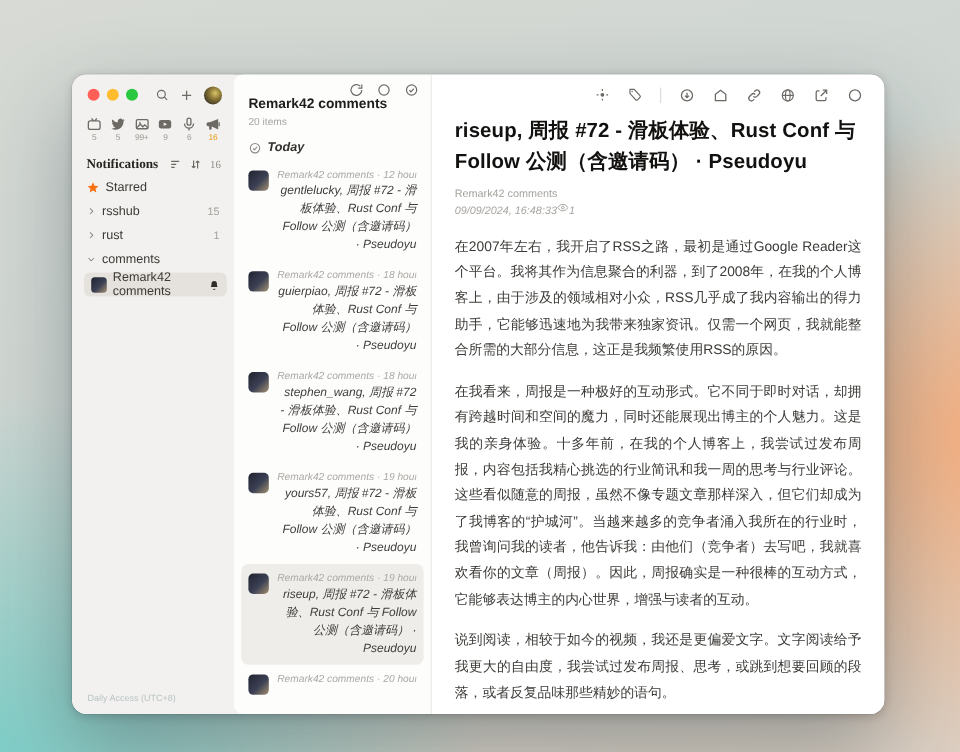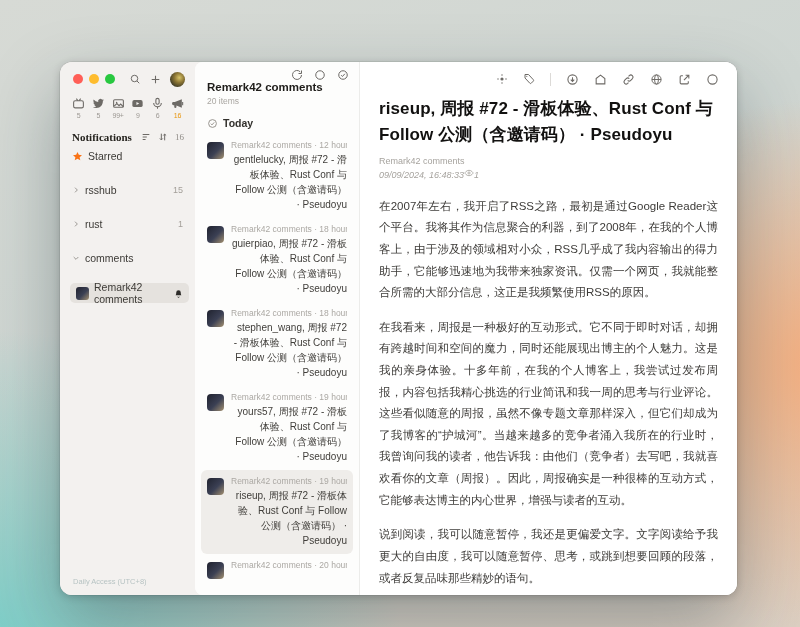--- a/index.html
+++ b/index.html
@@ -28,40 +28,40 @@
     background:radial-gradient(circle at 62% 38%, #d8c468 0%, #8a7434 38%, #2b2d24 85%); }
   .feed-strip{ display:flex; justify-content:space-between; padding:9px 2px 0 3px; }
   .feed-cell{ width:19px; display:flex; flex-direction:column; align-items:center; gap:2px; color:#7a7672; }
   .feed-cell .cnt{ font-size:7px; color:#9c9893; letter-spacing:-.2px; }
   .feed-cell.active{ color:#e8960f; }
   .feed-cell.active .cnt{ color:#e8960f; }
   .section-head{ display:flex; align-items:center; margin-top:12px; padding:0 5px 4px 6px;font-family:Liberation Serif, serif; }
   .section-head .st{ font-size:11px; font-weight:700; color:#26241f; }
   .section-head .hd-icons{ margin-left:auto; display:flex; align-items:center; gap:7px; color:#8f8b86; }
   .section-head .hd-count{ font-size:9px; color:#8f8b86; }
-  .nav{ display:flex; flex-direction:column; gap:16px; }
+  .nav{ display:flex; flex-direction:column; gap:2px; }
   .nav-row{ height:18px; display:flex; align-items:center; gap:5px; padding:0 6px; border-radius:5px;
     font-size:10.5px; color:#3c3a36; }
   .nav-row .chev{ color:#8f8b86; display:inline-flex; }
   .nav-row .count{ margin-left:auto; font-size:9px; color:#a39f99; }
   .nav-row.child{ margin-left:4px; height:20px; }
   .nav-row.selected{ background:#e5e2de; }
   .feed-avatar{ width:13px; height:13px; border-radius:3px; flex:none;
     background:linear-gradient(135deg,#20222e 0%,#3b4054 55%,#b09a74 105%); }
   .sb-footer{ position:absolute; left:13px; bottom:9px; font-size:7.5px; color:#8fa5a6; opacity:.6; }
   
   .panelwrap{ flex:1; display:flex; background:#fdfdfc; border-radius:8px 0 0 8px;
     box-shadow:-1px 0 0 rgba(0,0,0,.04) inset; overflow:hidden; }
   .listpane{ width:165px; flex:none; background:#fdfdfc; border-right:1px solid #ececea;
     display:flex; flex-direction:column; overflow:hidden; }
   .lp-header{ padding:6px 10px 0 12px; position:relative; flex:none; }
   .lp-icons{ position:absolute; top:7px; right:10px; display:flex; gap:11px; color:#6f6c68; }
   .lp-title{ margin-top:13px; font-size:11.5px; font-weight:700; color:#1f1d1a; }
   .lp-sub{ margin-top:3px; font-size:8.5px; color:#a9a6a1; }
-  .entries{ flex:1; overflow:hidden; padding:2px 6px 0; }
+  .entries{ flex:1; overflow:hidden; padding:2px 6px 0;font-style:italic; }
   .lp-section{ display:flex; align-items:center; gap:5px; padding:9px 6px 5px; font-size:10.5px; font-weight:700; color:#33312d; }
   .lp-section .ic{ color:#8f8b86; }
   .list-item{ display:flex; gap:7px; padding:6px 6px; border-radius:6px; }
   .list-item.selected{ background:#efedea; }
   .li-avatar{ width:17px; height:17px; border-radius:4px; flex:none; margin-top:2px;
     background:linear-gradient(135deg,#20222e 0%,#3b4054 55%,#b09a74 105%); }
   .li-body{ min-width:0; }
   .li-source{ font-size:8.5px; color:#aba8a3; white-space:nowrap; overflow:hidden; }
   .li-title{ margin-top:2px; font-size:10px; line-height:1.5; color:#403e3a;text-align:right; }
   
@@ -378,18 +378,18 @@
                   <path d="M2 12s3.5-6.5 10-6.5S22 12 22 12s-3.5 6.5-10 6.5S2 12 2 12Z"></path>
                   <circle cx="12" cy="12" r="2.6"></circle>
                 </svg>
             </span>
             <span>1</span>
           </div>
         </div>
         <div class="a-body">
             <p>在2007年左右，我开启了RSS之路，最初是通过Google Reader这个平台。我将其作为信息聚合的利器，到了2008年，在我的个人博客上，由于涉及的领域相对小众，RSS几乎成了我内容输出的得力助手，它能够迅速地为我带来独家资讯。仅需一个网页，我就能整合所需的大部分信息，这正是我频繁使用RSS的原因。</p>
             <p>在我看来，周报是一种极好的互动形式。它不同于即时对话，却拥有跨越时间和空间的魔力，同时还能展现出博主的个人魅力。这是我的亲身体验。十多年前，在我的个人博客上，我尝试过发布周报，内容包括我精心挑选的行业简讯和我一周的思考与行业评论。这些看似随意的周报，虽然不像专题文章那样深入，但它们却成为了我博客的“护城河”。当越来越多的竞争者涌入我所在的行业时，我曾询问我的读者，他告诉我：由他们（竞争者）去写吧，我就喜欢看你的文章（周报）。因此，周报确实是一种很棒的互动方式，它能够表达博主的内心世界，增强与读者的互动。</p>
-            <p>说到阅读，我可以随意暂停，我还是更偏爱文字。文字阅读给予我更大的自由度，我可以随意暂停、思考，或跳到想要回顾的段落，或者反复品味那些精妙的语句。</p>
+            <p>说到阅读，相较于如今的视频，我还是更偏爱文字。文字阅读给予我更大的自由度，我尝试过发布周报、思考，或跳到想要回顾的段落，或者反复品味那些精妙的语句。</p>
           </div>
       </article>
     </section>
   </div>
 </div>
 
 </body></html>

